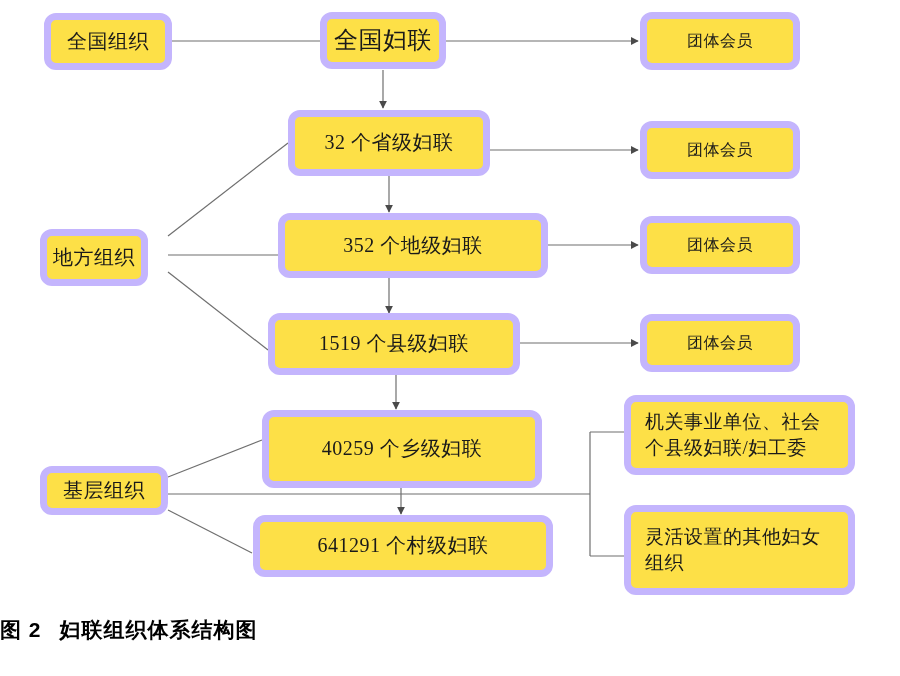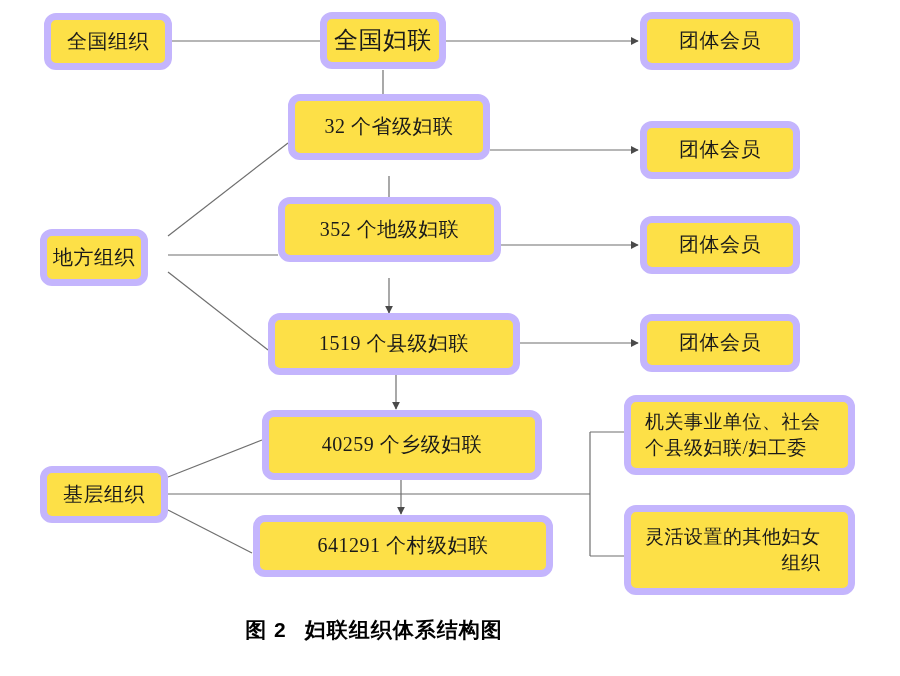--- a/index.html
+++ b/index.html
@@ -45,29 +45,29 @@
     justify-content: flex-start;
     text-align: left;
   }
   .node span {
     display: block;
     line-height: 1.38;
     letter-spacing: 0.5px;
   }
   .n-cat     { font-size: 20px; }
   .n-top     { font-size: 24px; }
-  .n-member  { font-size: 20px; }
+  .n-member  { font-size: 16px; }
   .n-level   { font-size: 20px; }
   .n-grass   { font-size: 19px; padding: 0 14px; }
   .caption {
     position: absolute;
     left: 0;
     top: 616px;
     width: 748px;
-    text-align: center;
+    text-align: left;
     font-family: "Liberation Sans", "DejaVu Sans", sans-serif;
     font-weight: bold;
     font-size: 21px;
     letter-spacing: 1px;
     color: #000000;
   }
   .caption .cap-gap { display: inline-block; width: 18px; }
 </style>
 </head>
 <body>
@@ -110,41 +110,41 @@
   </svg>
 
   <div class="node center n-cat" style="left:44px; top:13px; width:128px; height:57px;">
     <span>全国组织</span>
   </div>
 
   <div class="node center n-cat" style="left:40px; top:229px; width:108px; height:57px;">
     <span>地方组织</span>
   </div>
 
-  <div class="node center n-cat" style="left:40px; top:466px; width:128px; height:57px;">
+  <div class="node center n-cat" style="left:40px; top:466px; width:128px; height:49px;">
     <span>基层组织</span>
   </div>
 
   <div class="node center n-top" style="left:320px; top:12px; width:126px; height:57px;">
     <span>全国妇联</span>
   </div>
 
-  <div class="node center n-level" style="left:288px; top:94px; width:202px; height:66px;">
+  <div class="node center n-level" style="left:288px; top:110px; width:202px; height:66px;">
     <span>32 个省级妇联</span>
   </div>
 
-  <div class="node center n-level" style="left:278px; top:197px; width:223px; height:65px;">
+  <div class="node center n-level" style="left:278px; top:213px; width:270px; height:65px;">
     <span>352 个地级妇联</span>
   </div>
 
   <div class="node center n-level" style="left:268px; top:313px; width:252px; height:62px;">
     <span>1519 个县级妇联</span>
   </div>
 
-  <div class="node center n-level" style="left:262px; top:410px; width:280px; height:70px;">
+  <div class="node center n-level" style="left:262px; top:410px; width:280px; height:78px;">
     <span>40259 个乡级妇联</span>
   </div>
 
   <div class="node center n-level" style="left:253px; top:515px; width:300px; height:62px;text-align:center;">
     <span>641291 个村级妇联</span>
   </div>
 
   <div class="node center n-member" style="left:640px; top:12px; width:160px; height:58px;">
     <span>团体会员</span>
   </div>
@@ -164,21 +164,21 @@
   <div class="node leftalign n-grass" style="left:624px; top:395px; width:231px; height:80px;">
     <span>
       <span style="display: block;">机关事业单位、社会</span>
       <span style="display: block;">个县级妇联/妇工委</span>
     </span>
   </div>
 
   <div class="node leftalign n-grass" style="left:624px; top:505px; width:231px; height:90px;">
     <span>
       <span style="display: block;">灵活设置的其他妇女</span>
-      <span style="display: block; text-align: right;">组织</span>
+      <span style="display: block;">组织</span>
     </span>
   </div>
 
   <div class="caption">
     <span>图 2</span><span class="cap-gap"></span><span>妇联组织体系结构图</span>
   </div>
 
 </div>
 
 </body></html>

